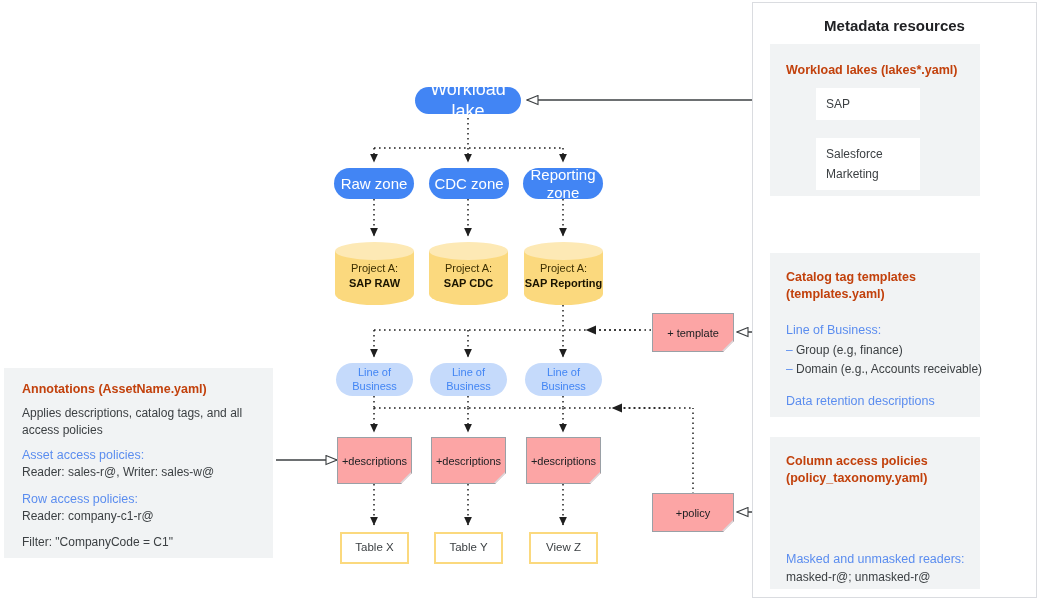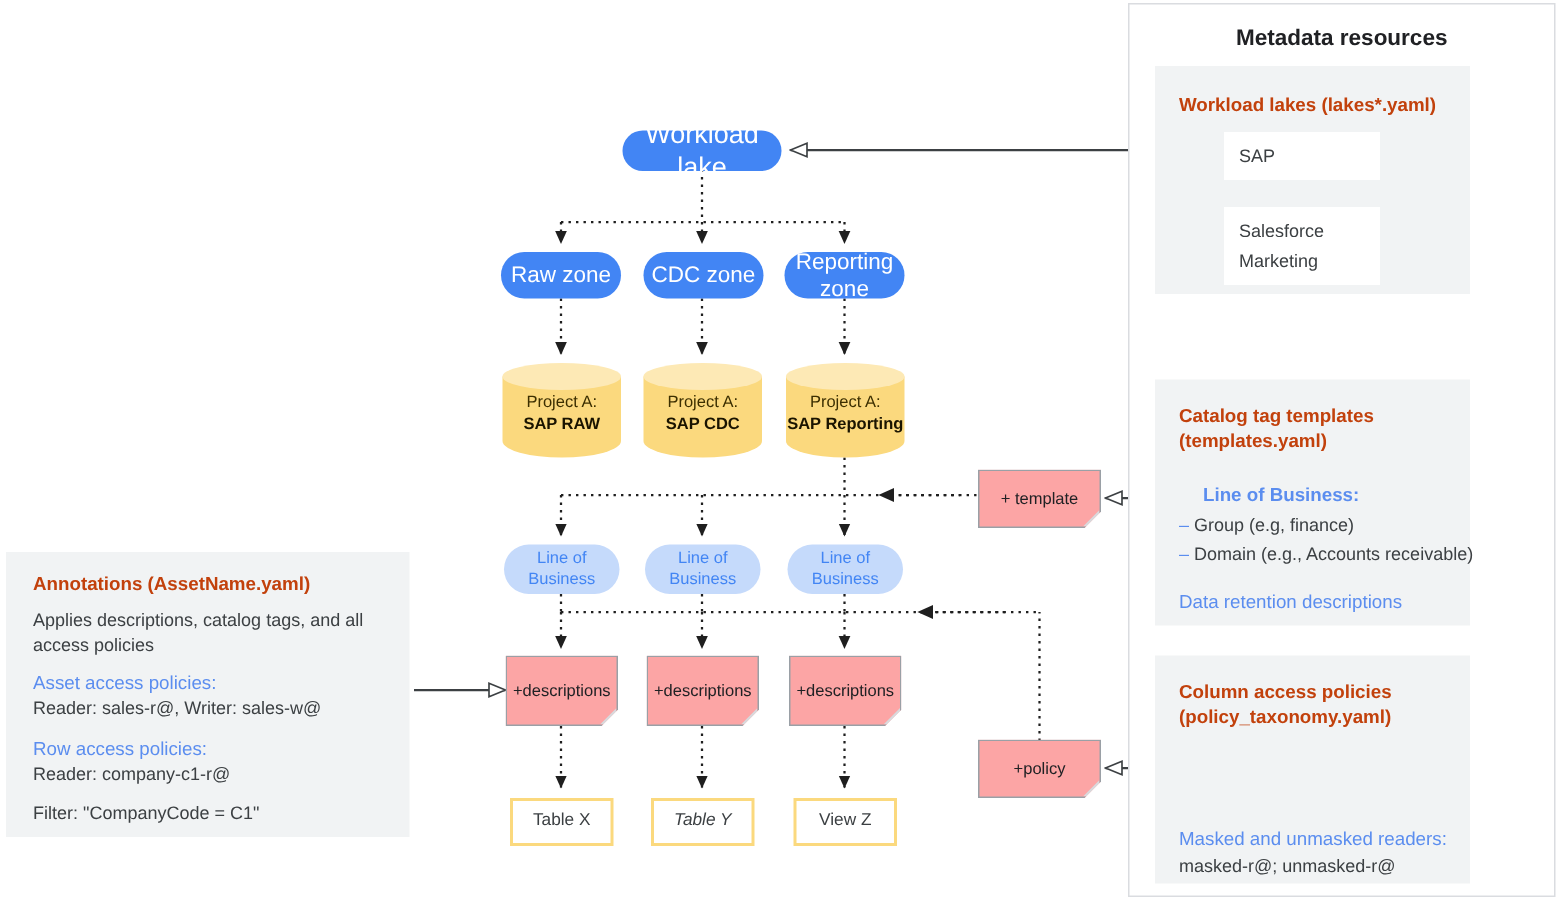--- a/index.html
+++ b/index.html
@@ -180,21 +180,21 @@
   <div class="note" style="left:431px;top:437px;width:75px;height:47px;">
     <span>+descriptions</span>
     <span class="fold"></span>
   </div>
   <div class="note" style="left:526px;top:437px;width:75px;height:47px;">
     <span>+descriptions</span>
     <span class="fold"></span>
   </div>
 
   <div class="node tbox" style="left:340px;top:532px;width:69px;height:32px;">Table X</div>
-  <div class="node tbox" style="left:434px;top:532px;width:69px;height:32px;font-style:italic;">Table Y</div>
+  <div class="node tbox" style="left:434px;top:532px;width:69px;height:32px;">Table Y</div>
   <div class="node tbox" style="left:529px;top:532px;width:69px;height:32px;">View Z</div>
 
   <div class="note" style="left:652px;top:313px;width:82px;height:39px;">
     <span>+ template</span>
     <span class="fold"></span>
   </div>
   <div class="note" style="left:652px;top:493px;width:82px;height:39px;">
     <span>+policy</span>
     <span class="fold"></span>
   </div>
@@ -216,21 +216,21 @@
   <div class="panel-grey" style="left:770px;top:44px;width:210px;height:152px;">
     <div class="txtblock sec-title" style="left:16px;top:18px;width:200px;">Workload lakes (lakes*.yaml)</div>
     <div class="lake-item" style="left:46px;top:44px;width:104px;height:32px;">SAP</div>
     <div class="lake-item" style="left:46px;top:94px;width:104px;height:32px;">Salesforce</div>
     <div class="lake-item" style="left:46px;top:114px;width:104px;height:32px;">Marketing</div>
   </div>
 
   <div class="panel-grey" style="left:770px;top:253px;width:210px;height:164px;">
     <div class="txtblock sec-title" style="left:16px;top:16px;width:195px;">Catalog tag templates</div>
     <div class="txtblock sec-title" style="left:16px;top:33px;width:195px;">(templates.yaml)</div>
-    <div class="txtblock blue-head" style="left:32px;top:68px;width:195px;font-weight:bold;">Line of Business:</div>
+    <div class="txtblock blue-head" style="left:16px;top:68px;width:195px;">Line of Business:</div>
     <div class="txtblock body-txt" style="left:16px;top:89px;width:195px;">
       <span class="dash">–&nbsp;</span><span>Group (e.g, finance)</span>
     </div>
     <div class="txtblock body-txt" style="left:16px;top:108px;width:200px;">
       <span class="dash">–&nbsp;</span><span>Domain (e.g., Accounts receivable)</span>
     </div>
     <div class="txtblock blue-head" style="left:16px;top:139px;width:200px;">Data retention descriptions</div>
   </div>
 
   <div class="panel-grey" style="left:770px;top:437px;width:210px;height:152px;">

